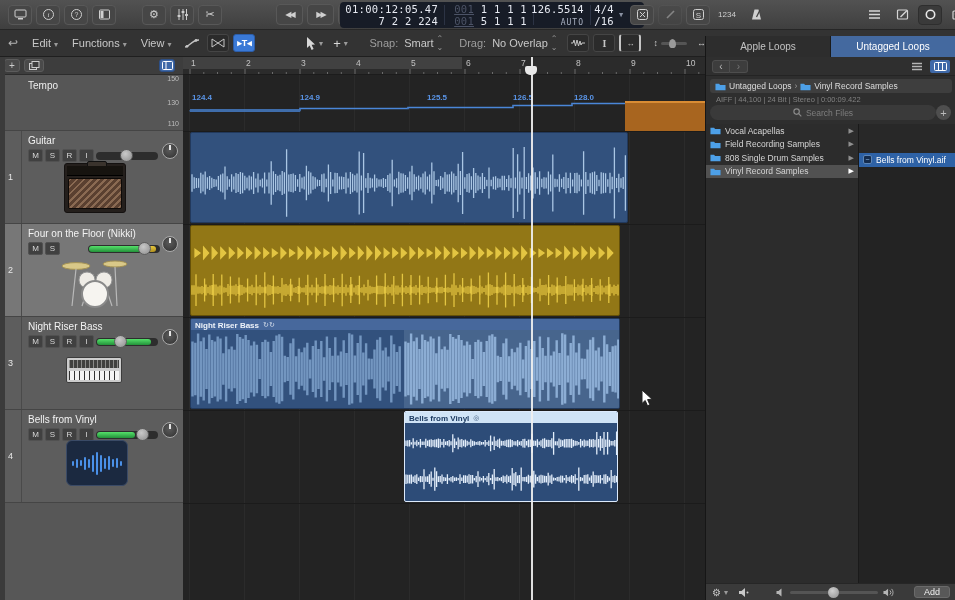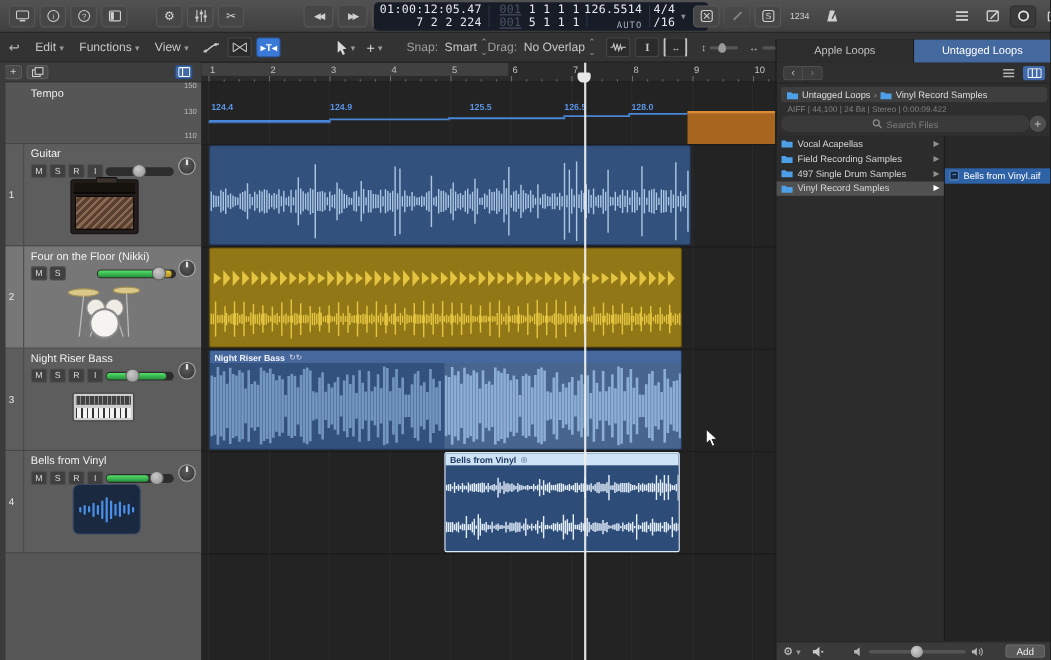--- a/index.html
+++ b/index.html
@@ -313,21 +313,21 @@
           <span class="chev">▾</span>
         </div>
       <div class="tool-box" style="background:transparent;border:none">
           <span style="font-size:13px;color:#d8d8d8">+</span>
           <span class="chev">▾</span>
         </div>
     </div>
     <span style="margin-left:14px;color:#9e9e9e">Snap:</span>
     <span style="margin-left:6px">Smart</span>
     <span class="chev">⌃<br>⌄</span>
-    <span style="color:#9e9e9e">Drag:</span>
+    <span style="margin-left:16px;color:#9e9e9e">Drag:</span>
     <span style="margin-left:6px">No Overlap</span>
     <span class="chev">⌃<br>⌄</span>
     <div class="flex" style="margin-left:10px">
       <div class="tool-box">
           <svg width="16" height="10" viewBox="0 0 16 10">
             <path d="M1 5h2M3 5l1-3 1.5 6L7 2l1.5 6L10 3l1 4 1-2h3" fill="none" stroke="#c5c5c5"></path>
           </svg>
         </div>
       <div class="tool-box" style="font-family:'Liberation Serif',serif;font-weight:bold">I</div>
       <div class="tool-box" style="border-left:2px solid #c5c5c5;border-right:2px solid #c5c5c5;font-size:8px">↔</div>
@@ -597,21 +597,21 @@
           <svg class="folder-ic" viewBox="0 0 12 9">
               <path d="M0.5 1.5h4l1 1.3h6v5.7h-11z" fill="#4da0e8"></path>
             </svg>
           <span>Field Recording Samples</span>
             <span class="arrow">▶</span>
         </div>
         <div class="f-row">
           <svg class="folder-ic" viewBox="0 0 12 9">
               <path d="M0.5 1.5h4l1 1.3h6v5.7h-11z" fill="#4da0e8"></path>
             </svg>
-          <span>497 Single Drum Samples</span>
+          <span>808 Single Drum Samples</span>
             <span class="arrow">▶</span>
         </div>
         <div class="f-row sel">
           <svg class="folder-ic" viewBox="0 0 12 9">
               <path d="M0.5 1.5h4l1 1.3h6v5.7h-11z" fill="#4da0e8"></path>
             </svg>
           <span>Vinyl Record Samples</span>
             <span class="arrow">▶</span>
         </div>
       </div>

